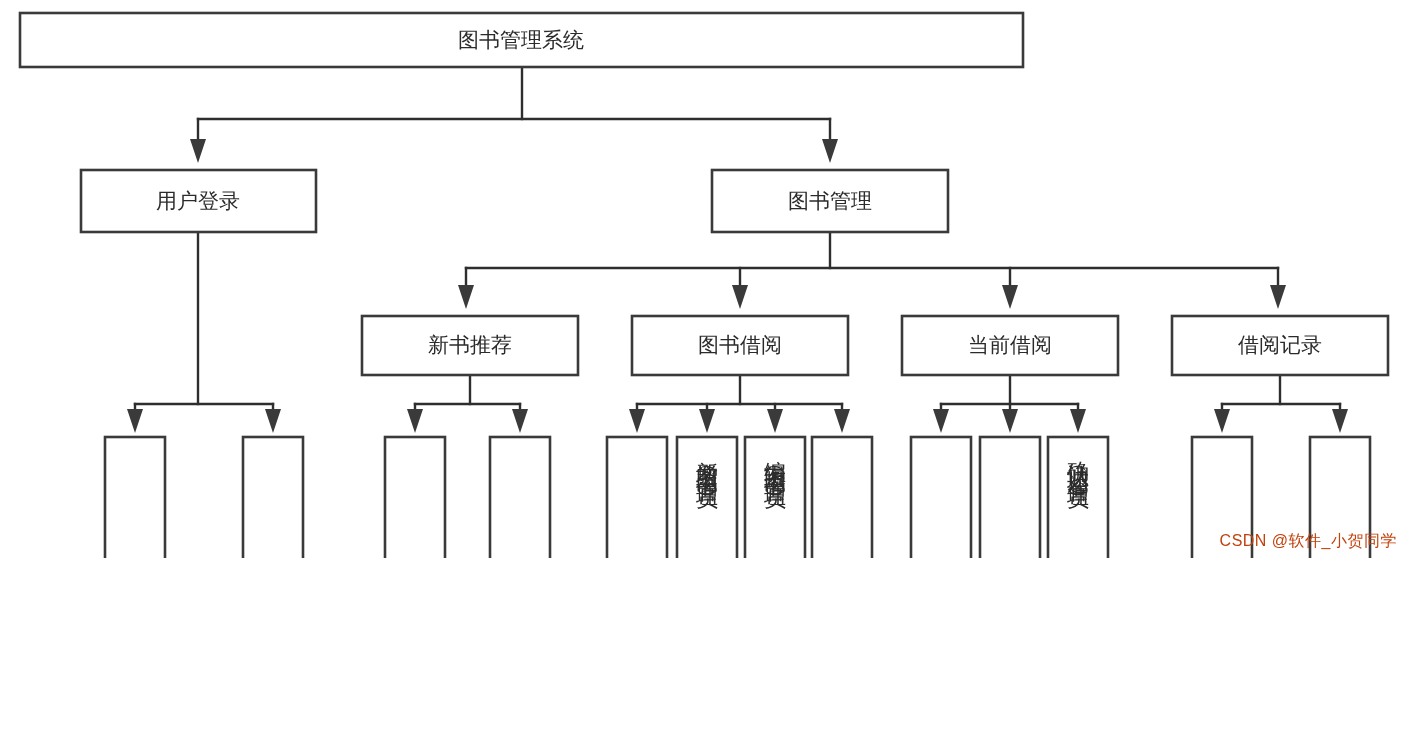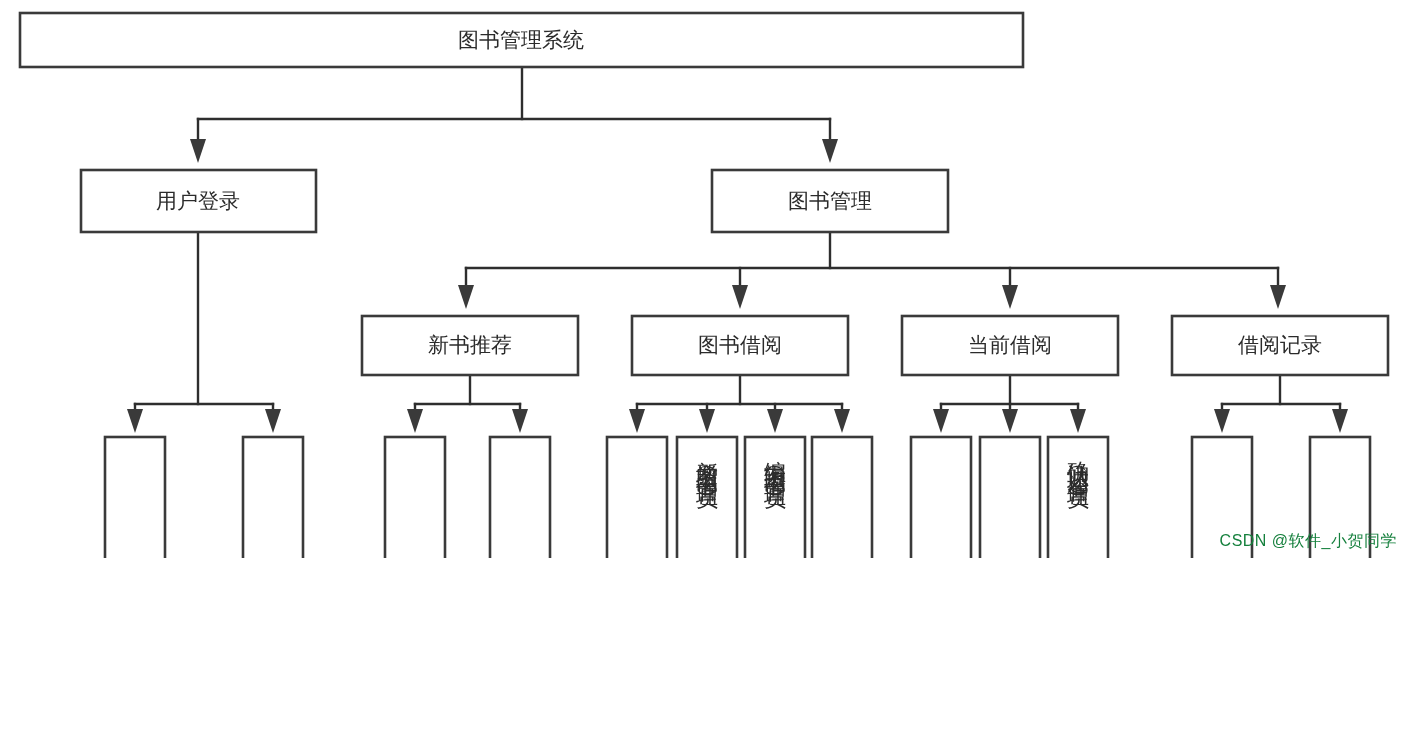--- a/index.html
+++ b/index.html
@@ -48,21 +48,21 @@
   }
   .node-label-h {
     font-size: 21px;
   }
   .watermark {
     position: absolute;
     right: 8px;
     bottom: 6px;
     font-family: "Liberation Sans", "DejaVu Sans", sans-serif;
     font-size: 16px;
-    color: #15803d;
+    color: #c2410c;
     letter-spacing: 0.5px;
     white-space: nowrap;
     user-select: none;
   }
 </style>
 </head>
 <body>
 
 <div id="diagram-root">
 

